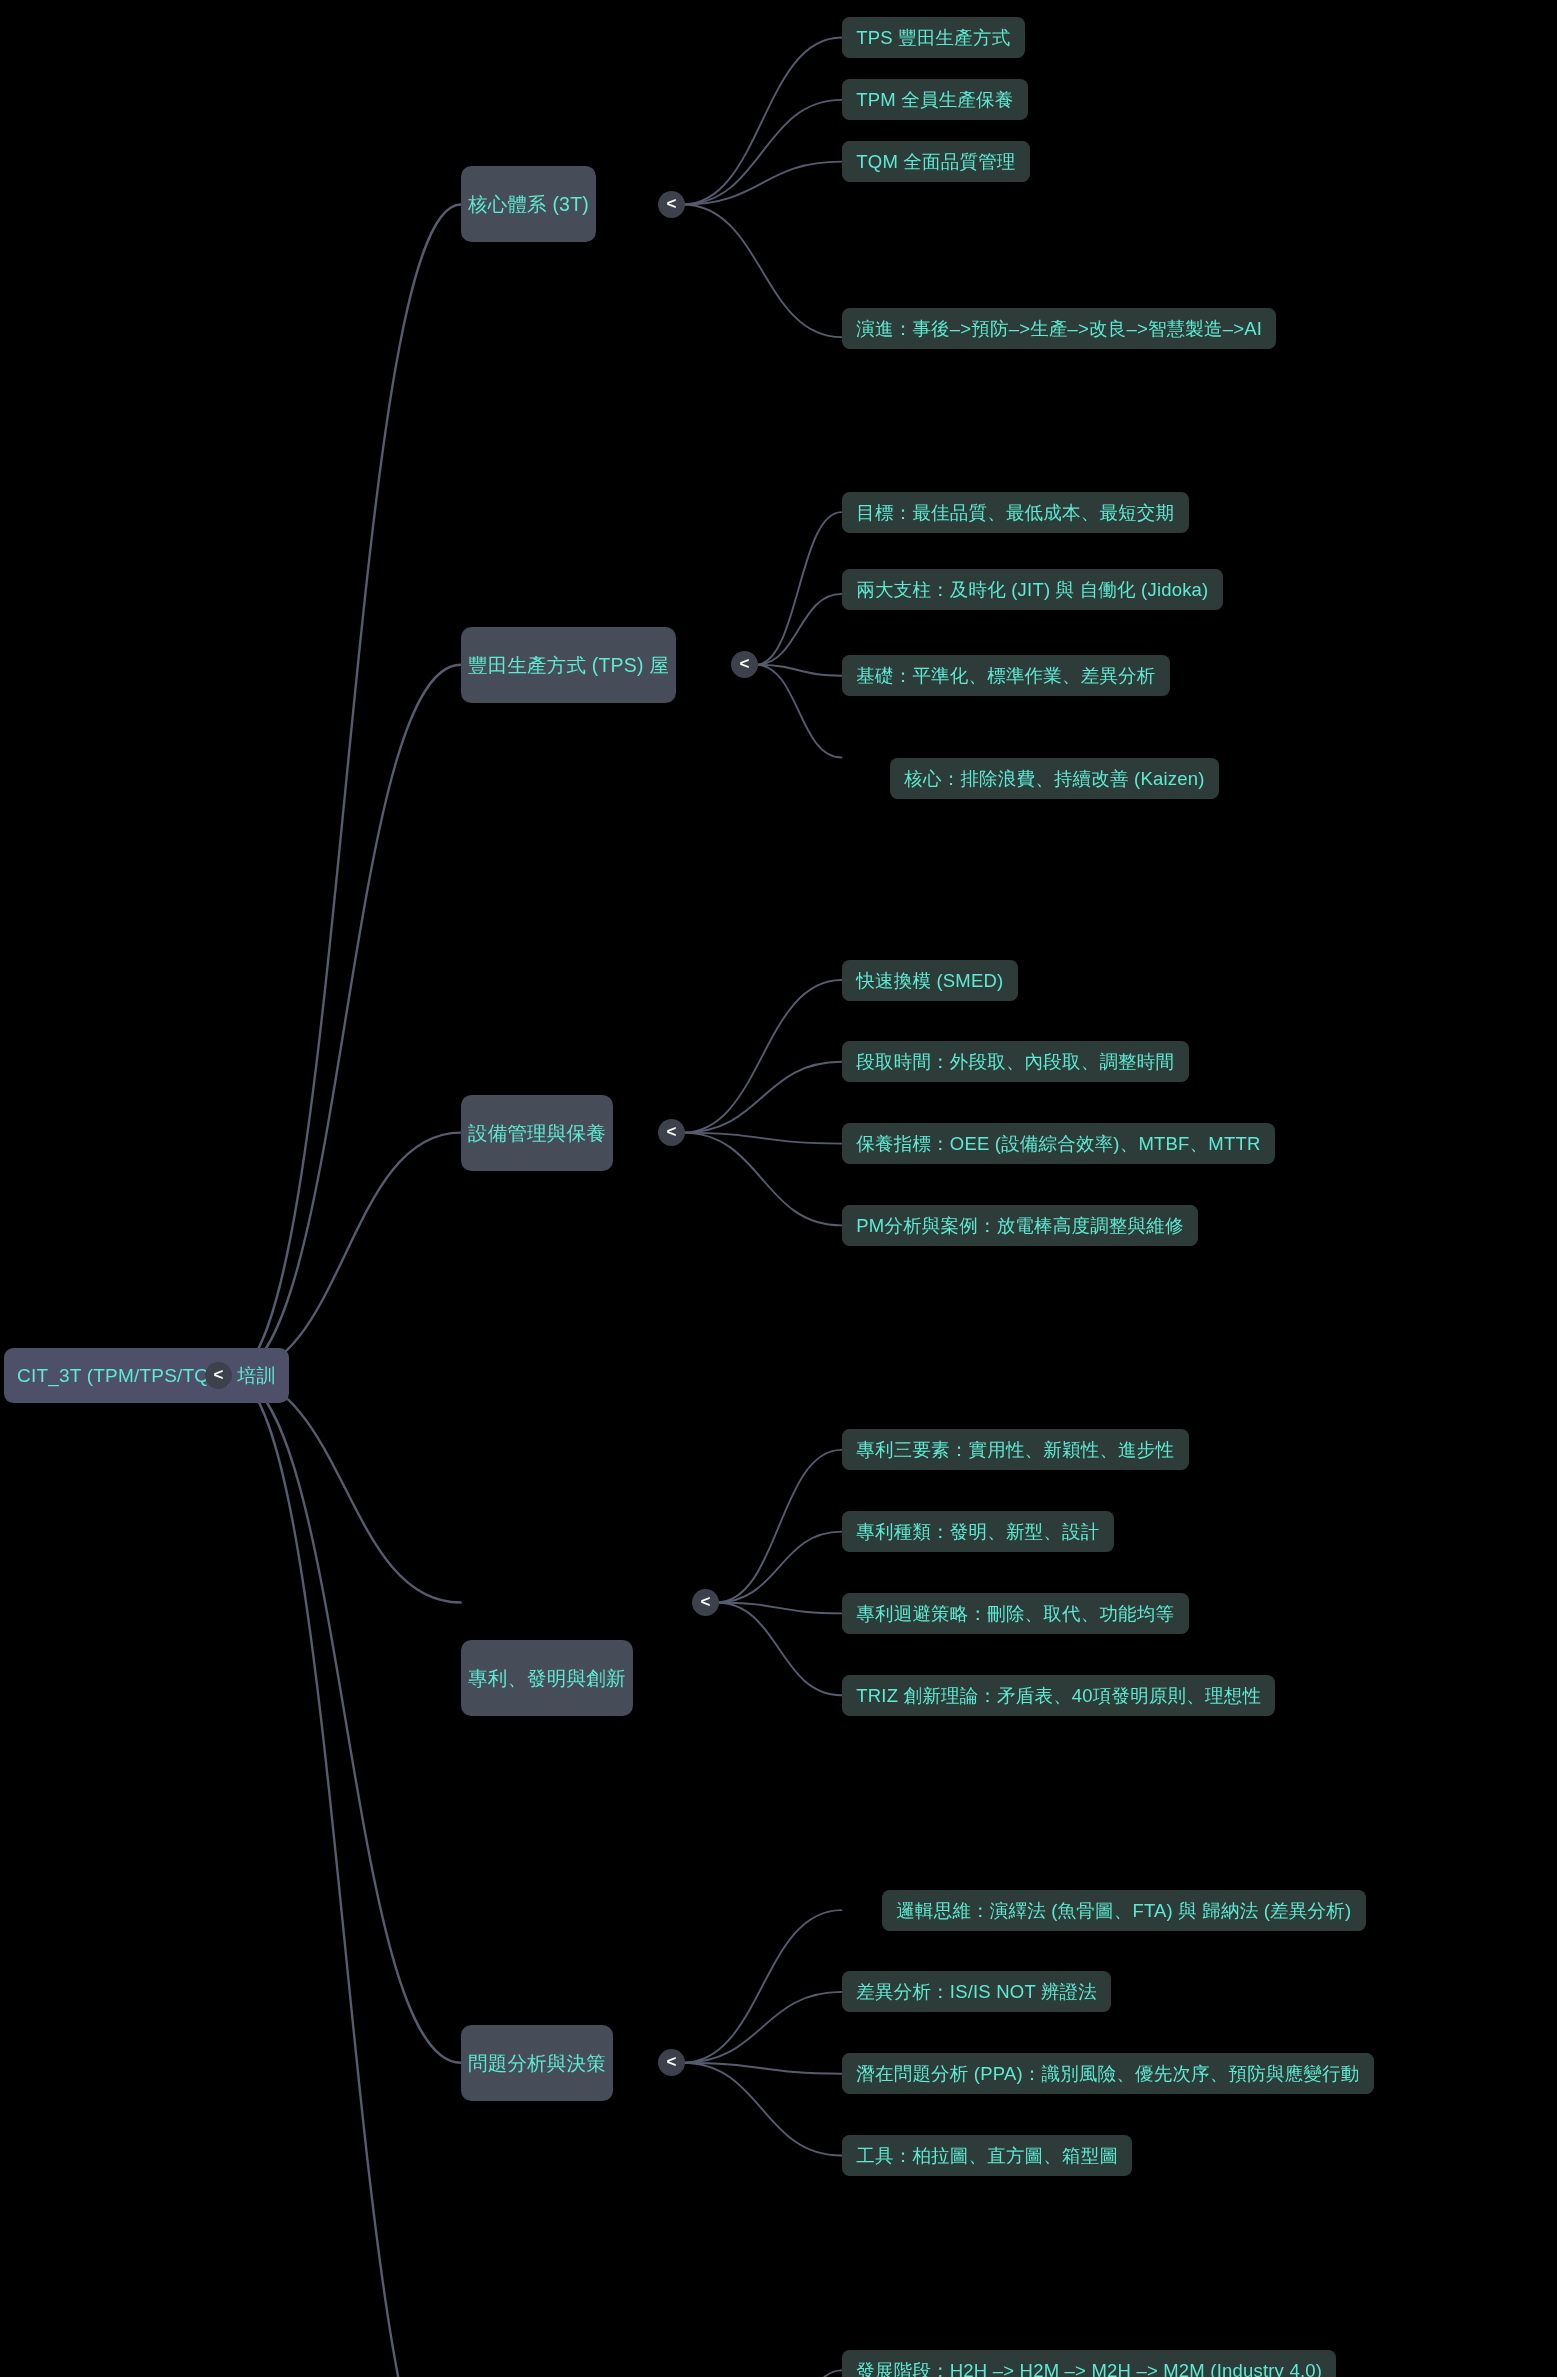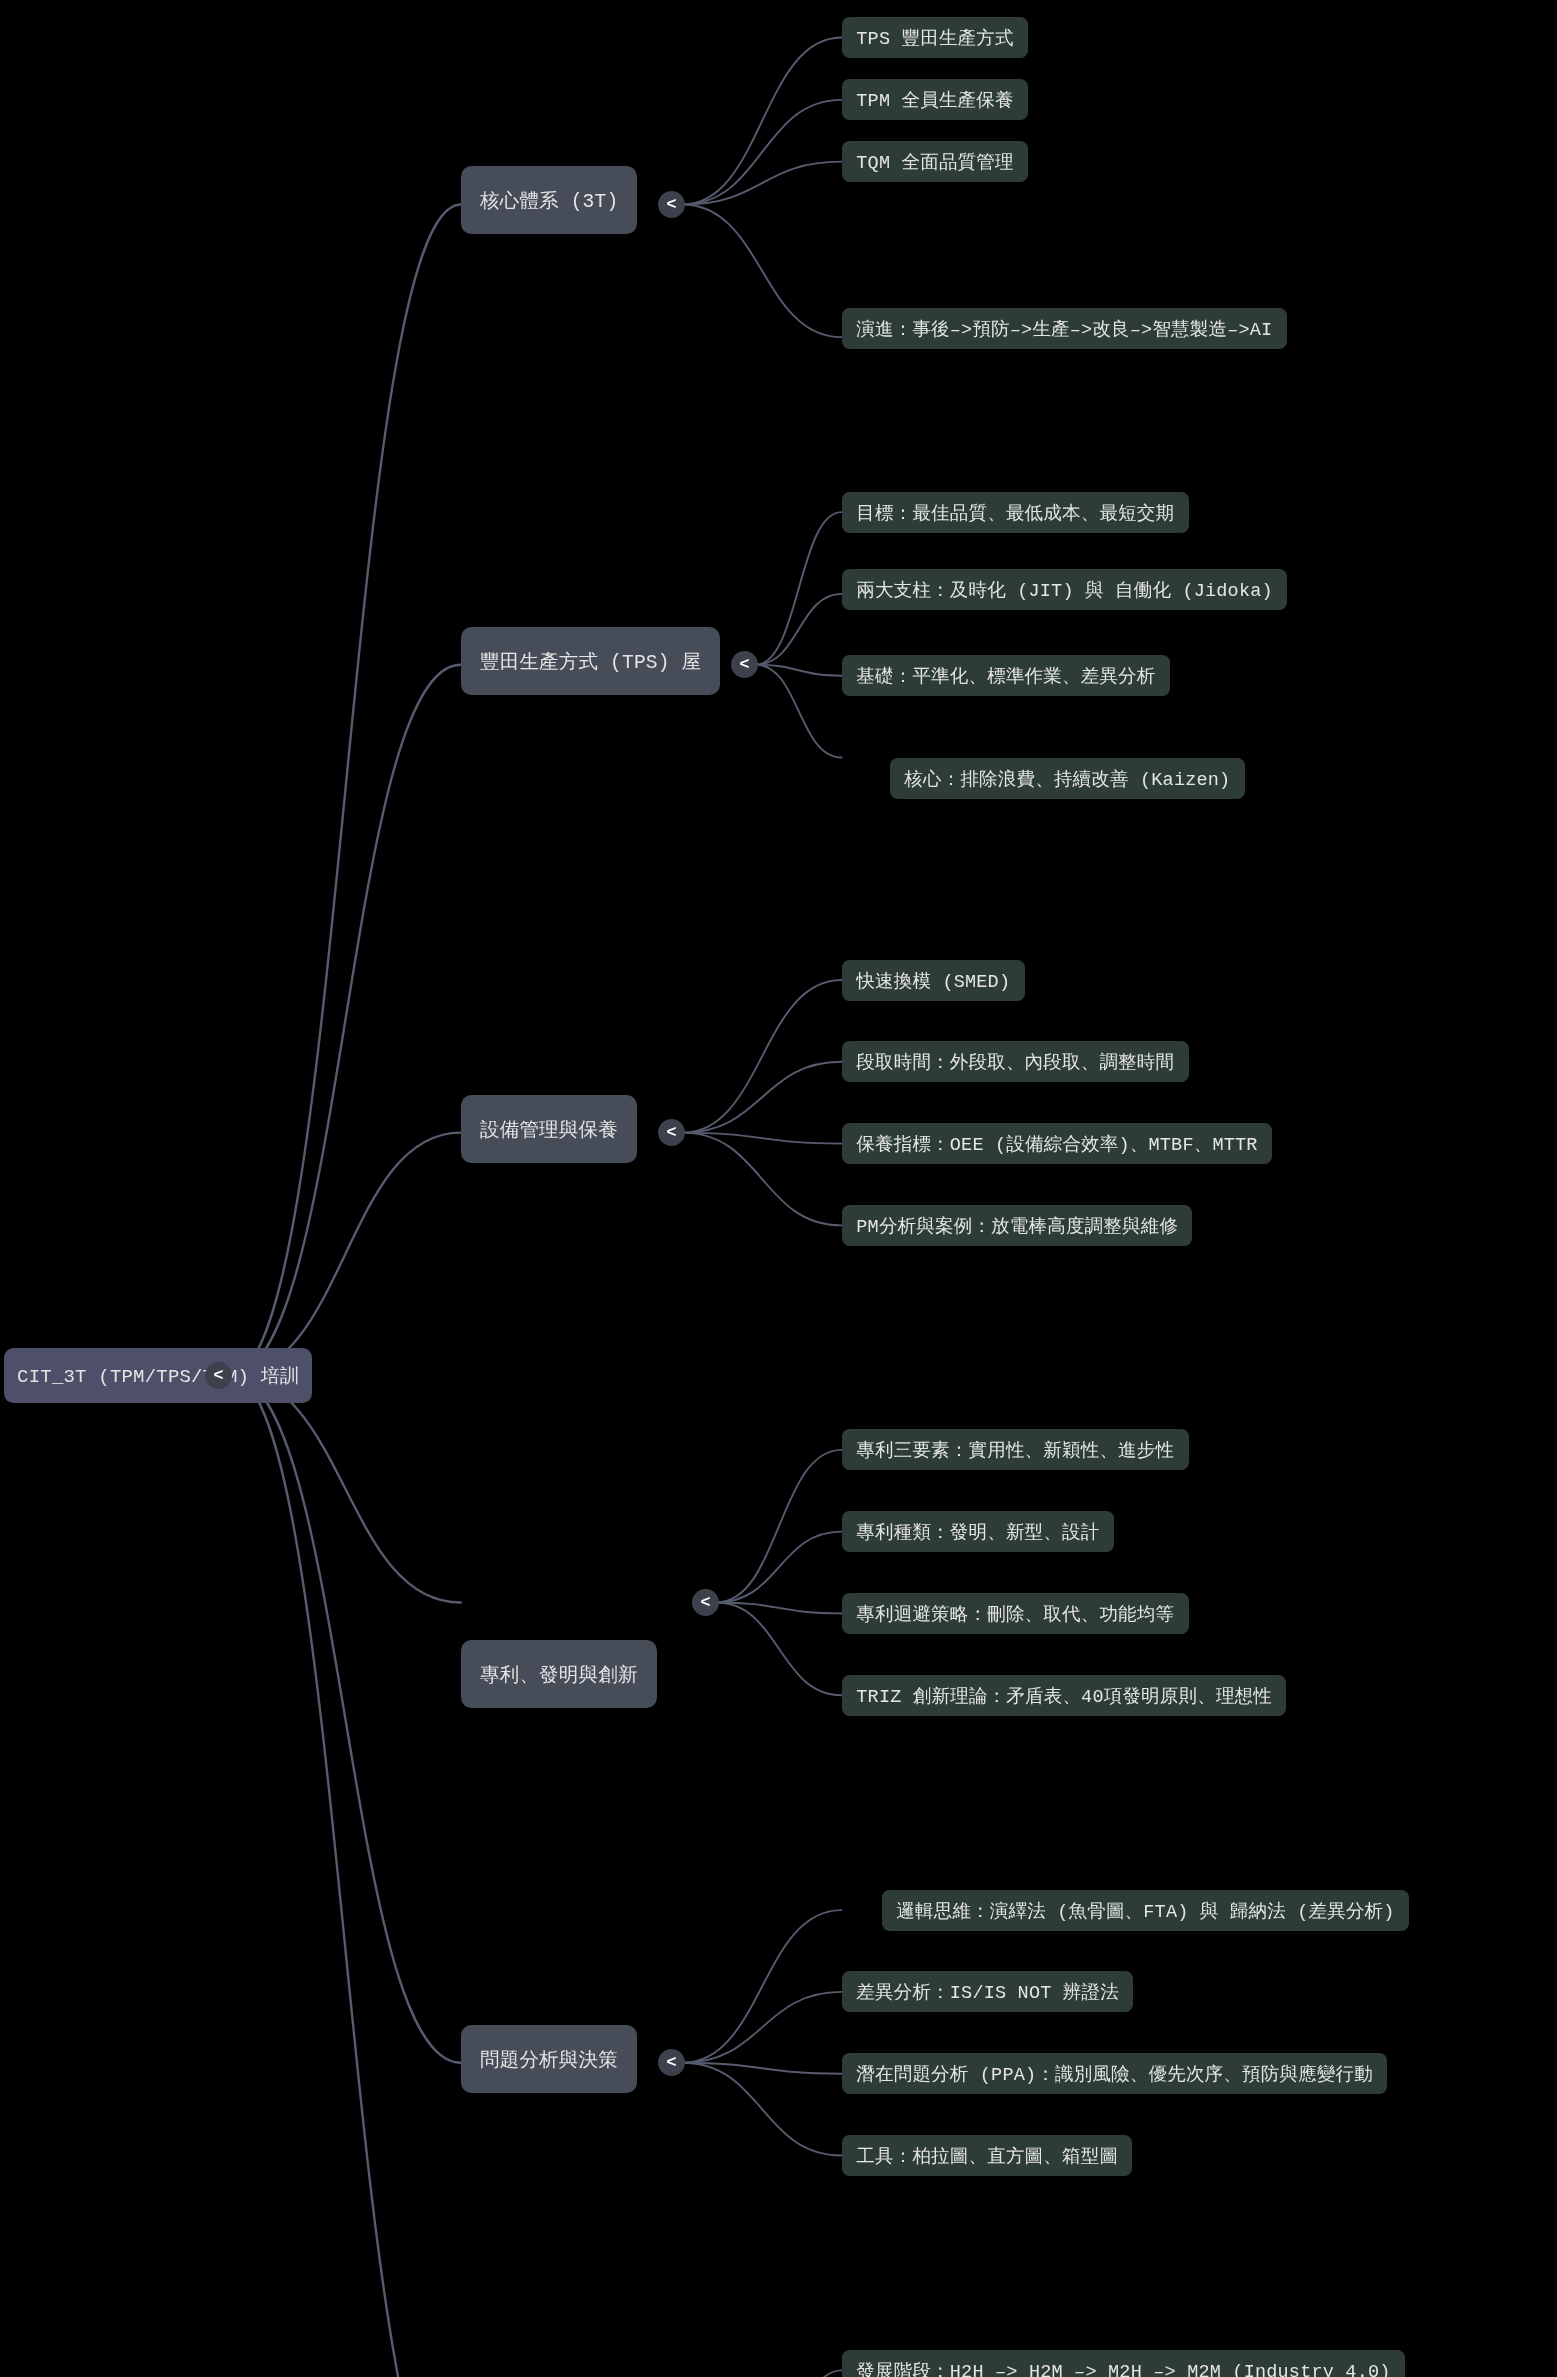--- a/index.html
+++ b/index.html
@@ -24,37 +24,36 @@
     width: 1557px;
     height: 2728px;
     pointer-events: none;
   }
   .node {
     position: absolute;
     box-sizing: border-box;
     display: flex;
     align-items: center;
     border-radius: 8.6px;
-    color: #e5e5e5;
+    color: #5eead4;
     white-space: nowrap;
     letter-spacing: 0.2px;
-    font-family: Liberation Mono, monospace;
   }
   .node-root {
     background: #4e5069;
     padding: 0 13.3px;
     font-size: 19px;
     height: 55px;
     border-radius: 9.5px;
   }
   .node-branch {
     background: #474d58;
-    padding: 0 19px;
+    padding: 0 7px;
     font-size: 19.5px;
-    height: 68px;
+    height: 76px;
     border-radius: 10.5px;
   }
   .node-leaf {
     background: #2e3c39;
     padding: 0 14.3px;
     font-size: 18.5px;
     height: 41px;
     border-radius: 7.6px;
   }
   .collapse-btn {

